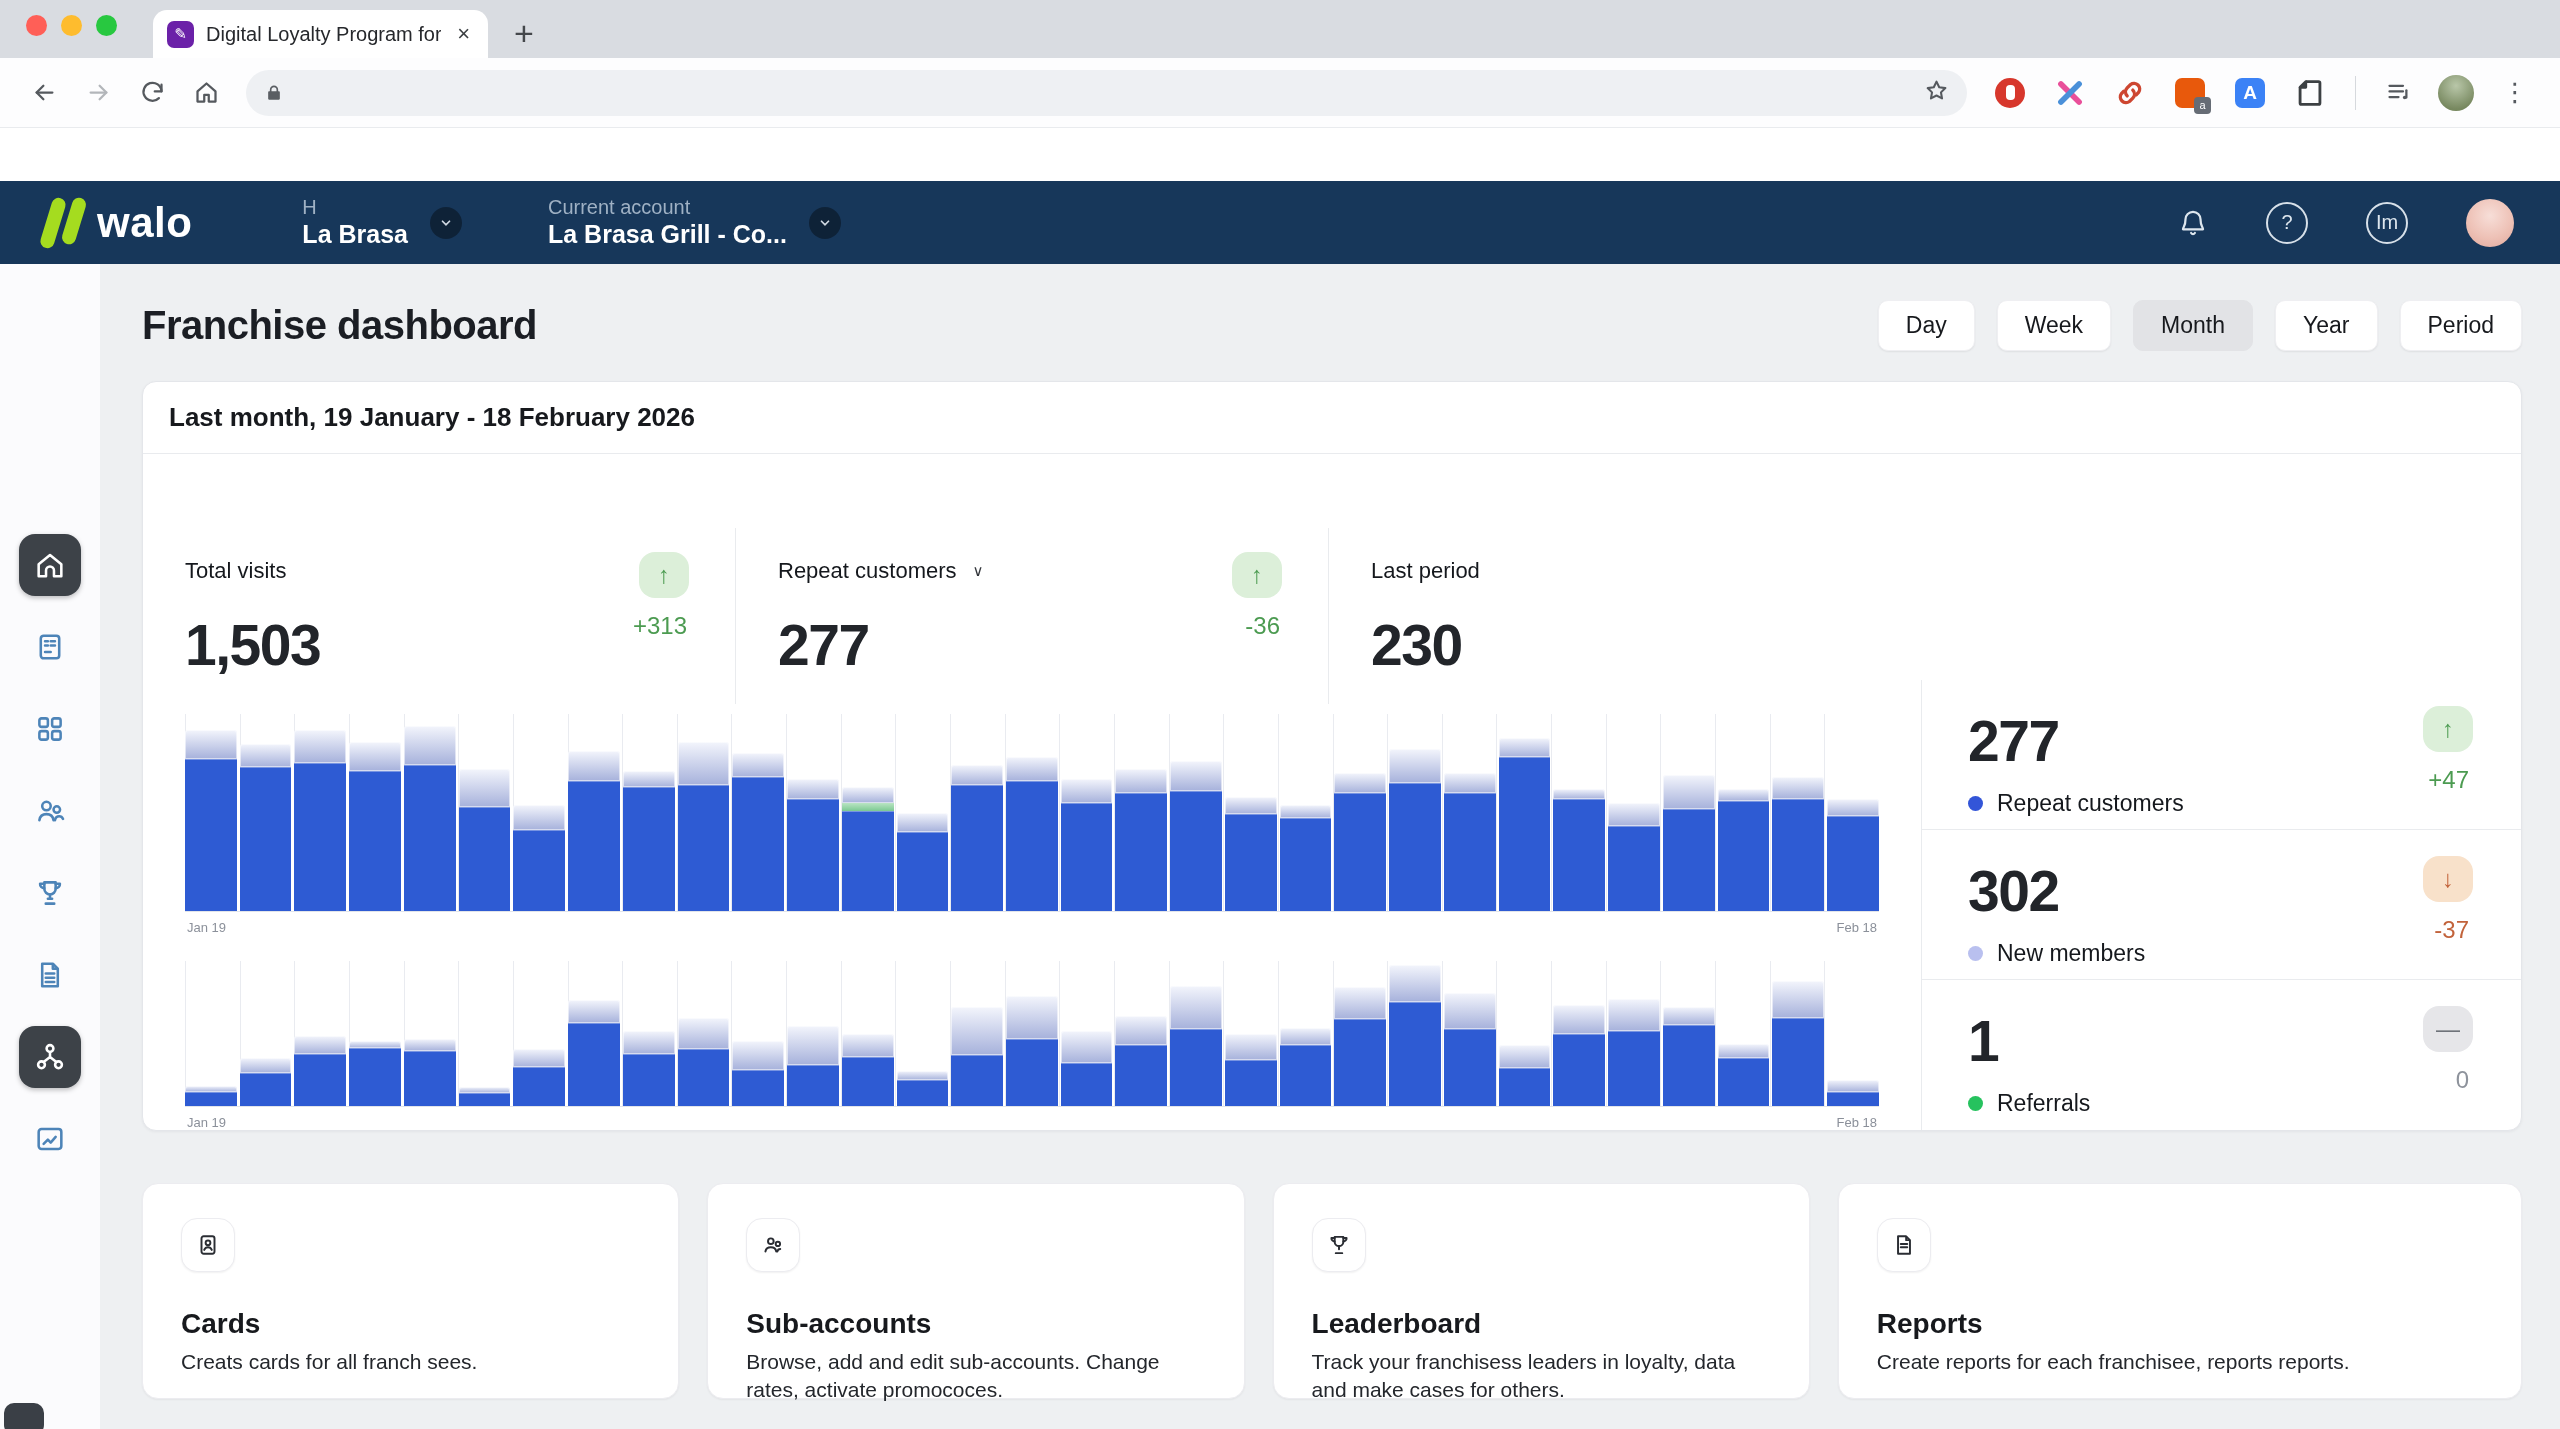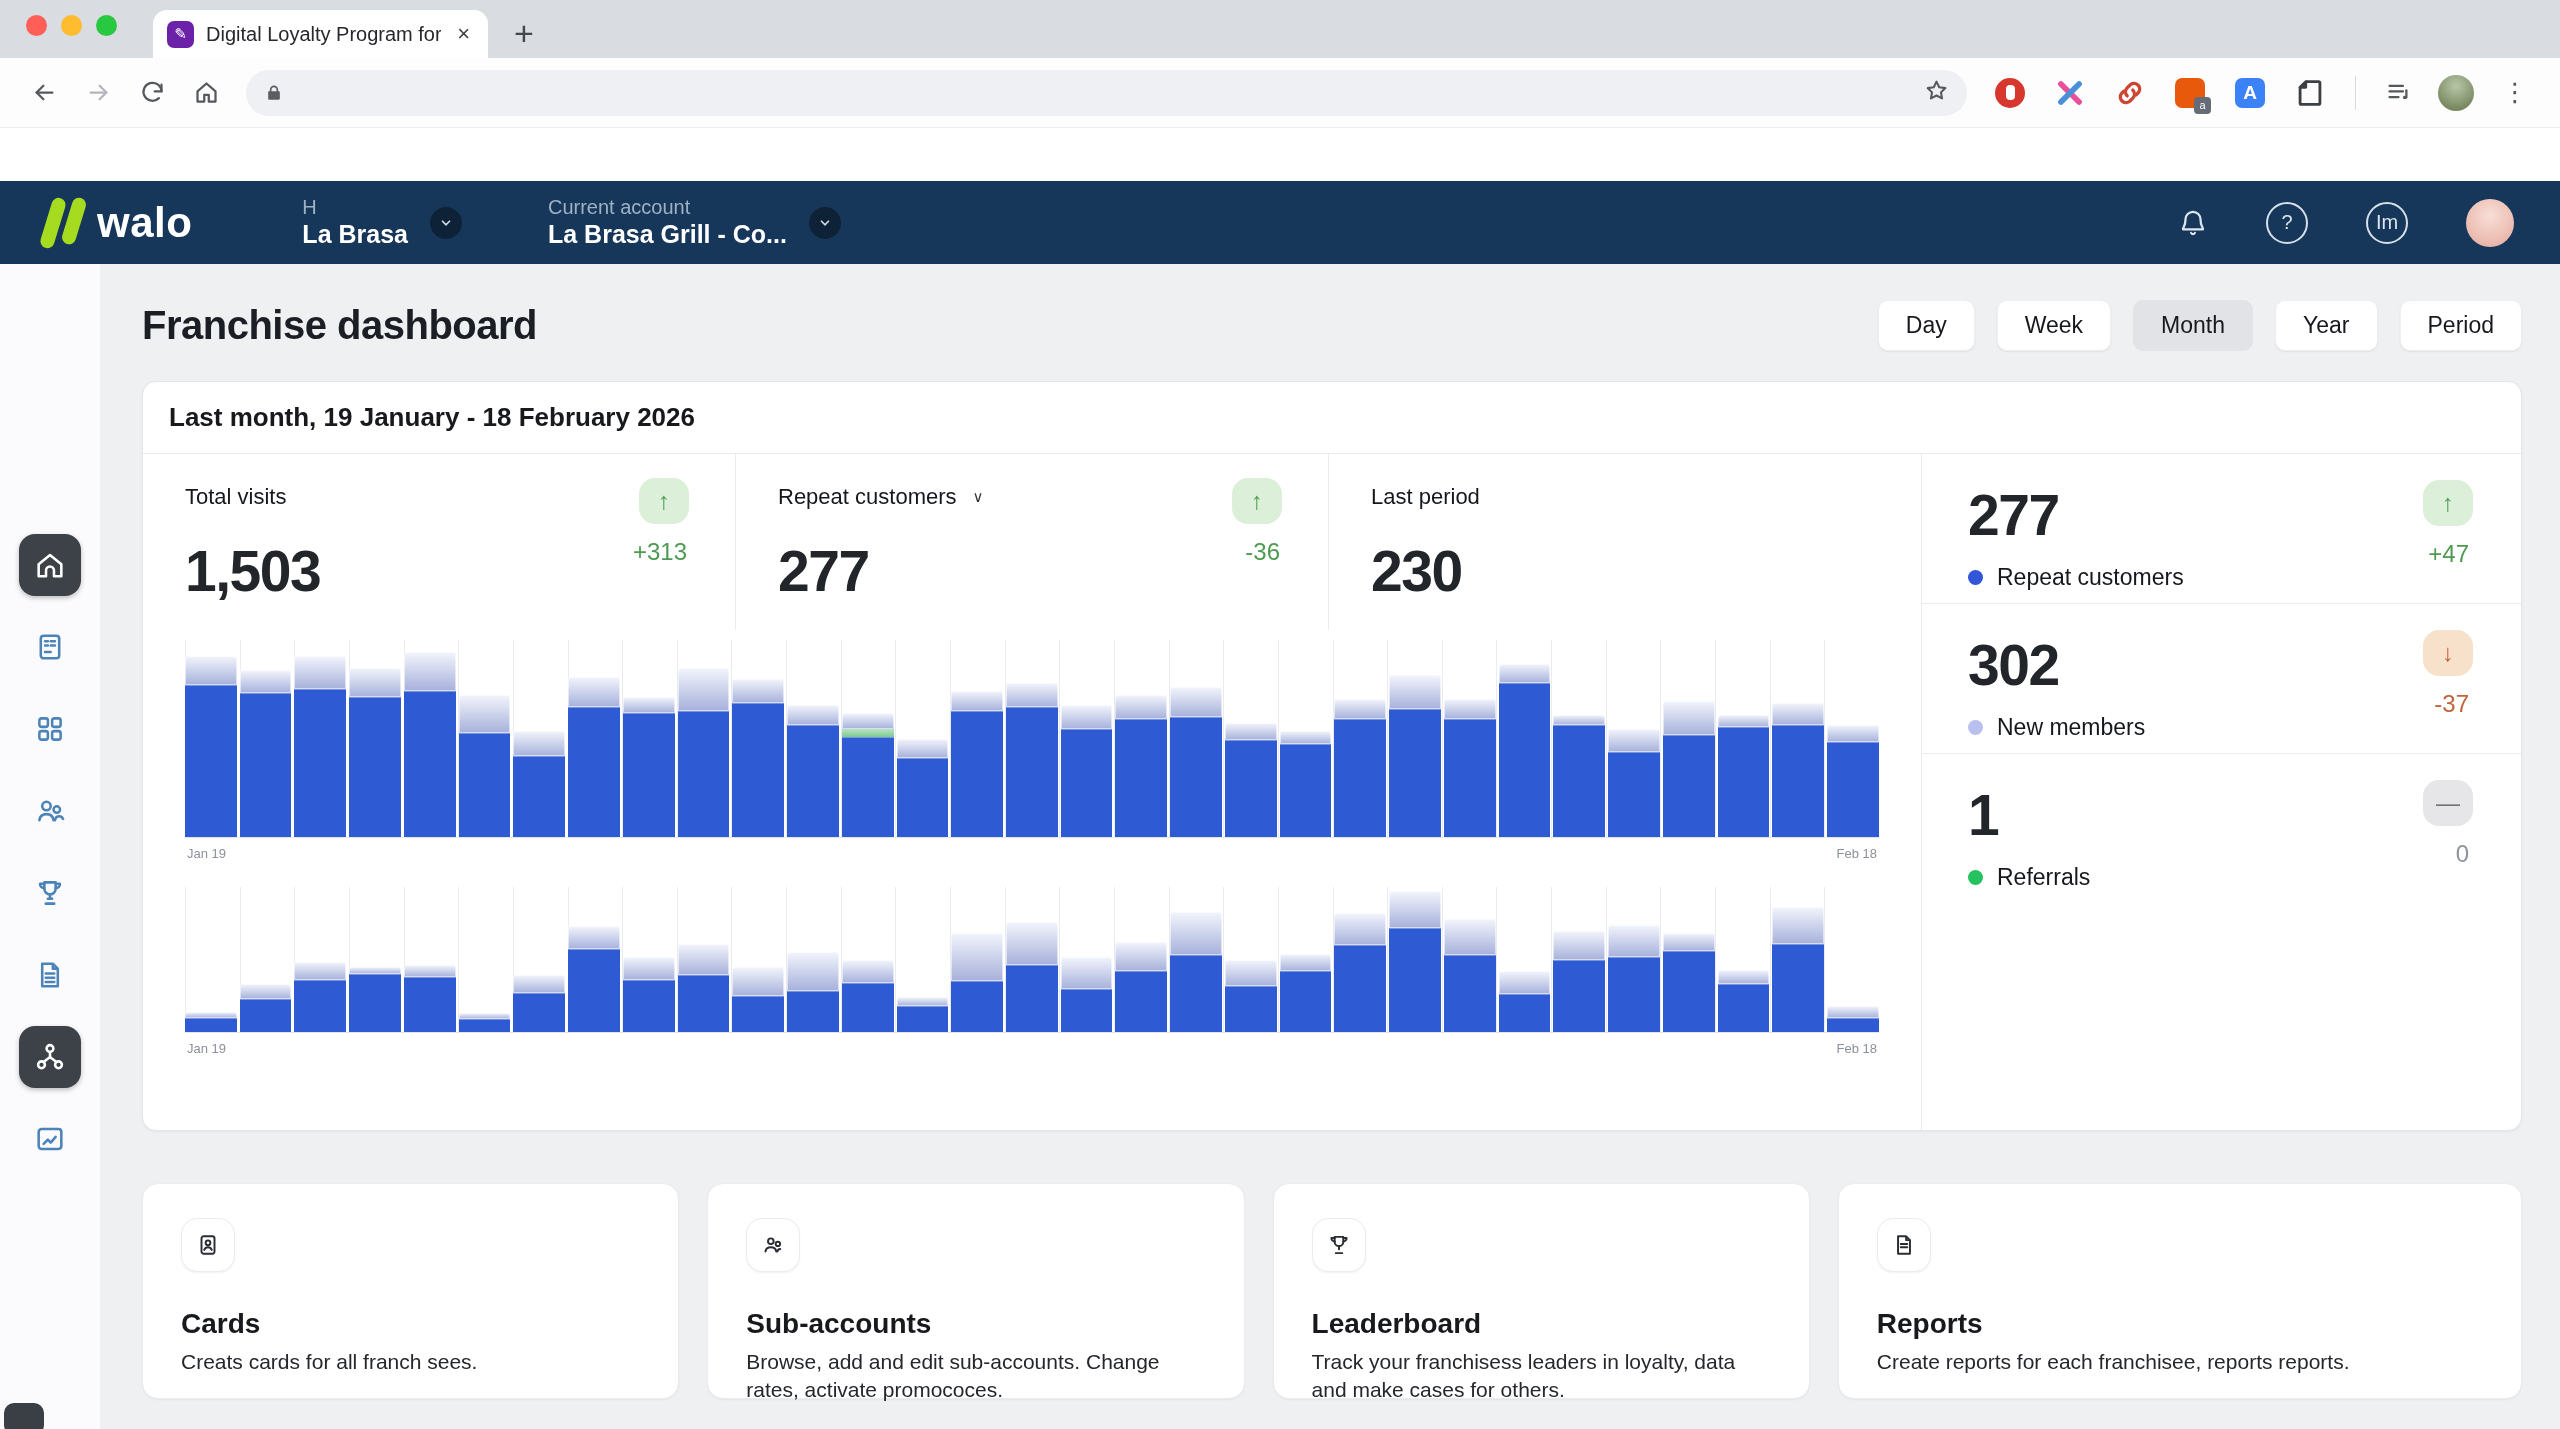--- a/index.html
+++ b/index.html
@@ -65,21 +65,21 @@
 
   .main { flex:1; padding:36px 38px 0 42px; min-width:0; }
   .titlerow { display:flex; align-items:center; justify-content:space-between; }
   .page-title { font-size:40px; font-weight:700; color:#1b1e24; letter-spacing:-.5px; }
   .ptabs { display:flex; gap:22px; }
   .ptab { background:#fff; border:1px solid #efeff2; border-radius:10px; padding:11px 27px; font-size:23px; color:#17191d; box-shadow:0 1px 2px rgba(0,0,0,.07); }
   .ptab.active { background:#e2e3e6; border-color:#e2e3e6; box-shadow:none; }
 
   .panel { margin-top:30px; background:#fff; border:1px solid #e4e6ea; border-radius:14px; box-shadow:0 1px 3px rgba(16,24,40,.05); overflow:hidden; }
   .panel-header { padding:20px 26px; font-size:26px; font-weight:700; color:#17191d; border-bottom:1px solid #e9ebee; }
-  .panel-body { display:flex; height:676px; }
+  .panel-body { display:flex; height:676px;align-items:flex-end; }
   .panel-left { flex:1; min-width:0; display:flex; flex-direction:column; }
   .stats-row { display:flex; height:176px; flex:0 0 auto; }
   .stat-col { flex:1; position:relative; padding:30px 44px 0 42px; }
   .stat-col.bordered { border-right:1px solid #e9ebee; }
   .stat-top { display:flex; align-items:center; gap:16px; }
   .stat-label { font-size:22px; color:#15181d; }
   .stat-chev { font-size:15px; color:#33363b; }
   .stat-value { margin-top:28px; font-size:57px; font-weight:600; color:#22252a; letter-spacing:-1.5px; }
   .badge { position:absolute; top:24px; right:46px; width:50px; height:46px; border-radius:16px; display:flex; align-items:center; justify-content:center; font-size:24px; }
   .badge.up { background:#dcefd9; color:#4c9b51; }

